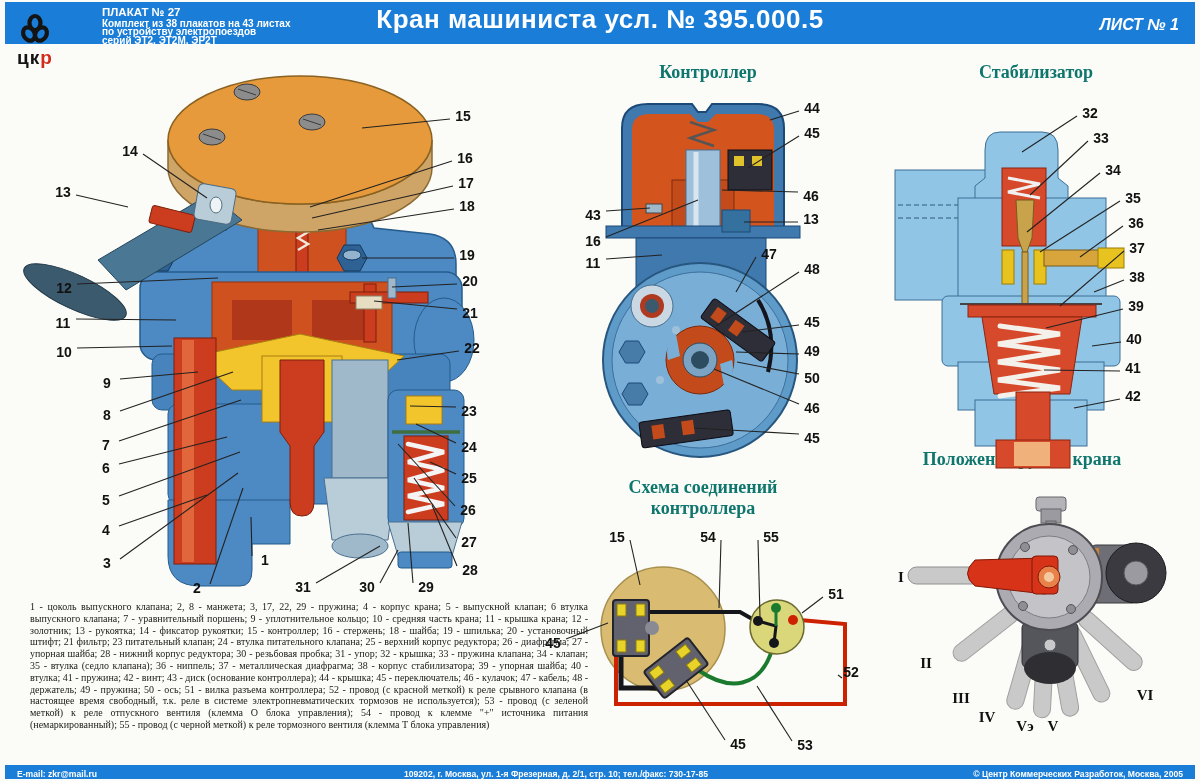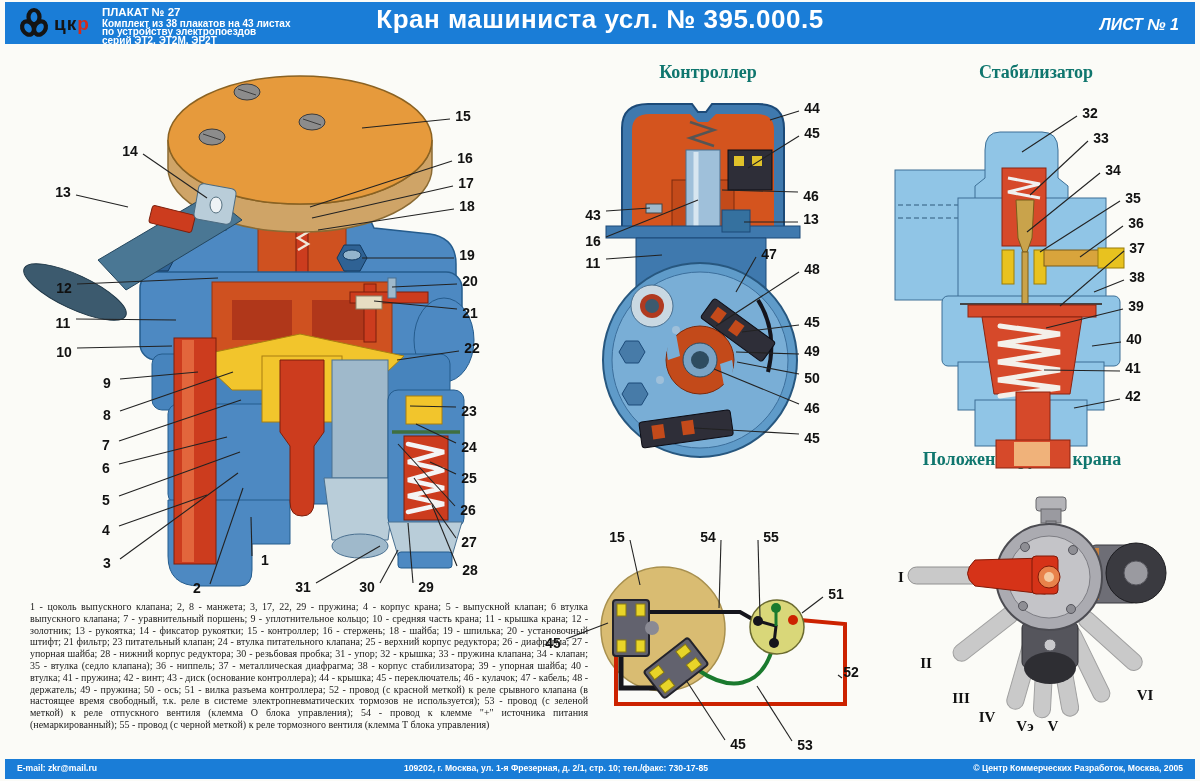--- a/index.html
+++ b/index.html
@@ -1,35 +1,35 @@
 <!DOCTYPE html>
 <html><head>
 <meta charset="utf-8">
 <style>
   html,body{margin:0;padding:0;background:#d8d8d4;}
   .poster{position:relative;width:1200px;height:781px;background:#fbfbf7;overflow:hidden;
           font-family:"Liberation Sans",sans-serif;}
   
   .topbar{position:absolute;left:5px;top:2px;right:5px;height:42px;background:#1a7dd7;color:#fff;}
-  .logo{position:absolute;left:12px;top:5px;display:flex;align-items:center;gap:3px;}
+  .logo{position:absolute;left:12px;top:11px;display:flex;align-items:center;gap:3px;flex-direction:column;}
   .logo-letters{font-weight:900;font-size:19px;color:#141414;letter-spacing:1px;line-height:1;}
   .logo-red{color:#d42a1a;}
   .plakat{position:absolute;left:97px;top:4px;font-weight:bold;font-size:11.5px;}
   .series{position:absolute;left:97px;top:18px;font-size:10px;font-weight:bold;line-height:8.4px;}
   .main-title{position:absolute;left:0;right:0;top:2px;text-align:center;font-size:26px;font-weight:bold;letter-spacing:.5px;}
   .sheet{position:absolute;right:16px;top:14px;font-style:italic;font-weight:bold;font-size:16px;}
   
   .stitle{position:absolute;transform:translateX(-50%);font-family:"Liberation Serif",serif;
           font-weight:bold;font-size:18px;color:#0f766e;white-space:nowrap;}
   .stitle2{text-align:center;line-height:21px;}
   
   .legend{position:absolute;left:30px;top:601px;width:558px;font-family:"Liberation Serif",serif;
           font-size:10px;line-height:11.8px;text-align:justify;color:#1a1a1a;}
   
-  .bottombar{position:absolute;left:5px;right:5px;bottom:2px;height:20px;background:#1a7dd7;color:#fff;
+  .bottombar{position:absolute;left:5px;right:5px;bottom:2px;height:14px;background:#1a7dd7;color:#fff;
              font-size:8.6px;font-weight:bold;}
   .f-email{position:absolute;left:12px;top:4px;}
   .f-address{position:absolute;left:399px;top:4px;}
   .f-copy{position:absolute;right:12px;top:4px;}
   
   svg.board{position:absolute;left:0;top:0;}
   .callout{font:bold 14px "Liberation Sans",sans-serif;fill:#111;text-anchor:middle;}
   .roman{font:bold 15px "Liberation Serif",serif;fill:#111;text-anchor:middle;}
   .leader{stroke:#222;stroke-width:1.1;}
 </style>
@@ -54,20 +54,24 @@
       <div>Комплект из 38 плакатов на 43 листах</div>
       <div>по устройству электропоездов</div>
       <div>серий ЭТ2, ЭТ2М, ЭР2Т</div>
     </div>
     <div class="main-title">Кран машиниста усл. № 395.000.5</div>
     <div class="sheet">ЛИСТ № 1</div>
   </header>
 
   <div class="stitle" style="left:708px;top:62px;">Контроллер</div>
   <div class="stitle" style="left:1036px;top:62px;">Стабилизатор</div>
+  <div class="stitle stitle2" style="left:703px;top:477px;">
+    <div>Схема соединений</div>
+    <div>контроллера</div>
+  </div>
   <div class="stitle" style="left:1022px;top:449px;">Положение ручки крана</div>
 
   <svg class="board" width="1200" height="781" viewBox="0 0 1200 781">
 
     <g id="art-main">
 
       <path d="M150,308 L150,262 Q150,240 176,236 L226,230 Q238,200 272,196 L330,196 Q362,198 374,228 L430,234 Q456,238 456,264 L456,308 Z" fill="#4d89c2" stroke="#255c8d" stroke-width="1.5"></path>
 
       <rect x="258" y="216" width="88" height="58" fill="#cf5120" stroke="#933411"></rect>
       <rect x="296" y="198" width="12" height="76" fill="#cc3c1e" stroke="#7c1f0c"></rect>

